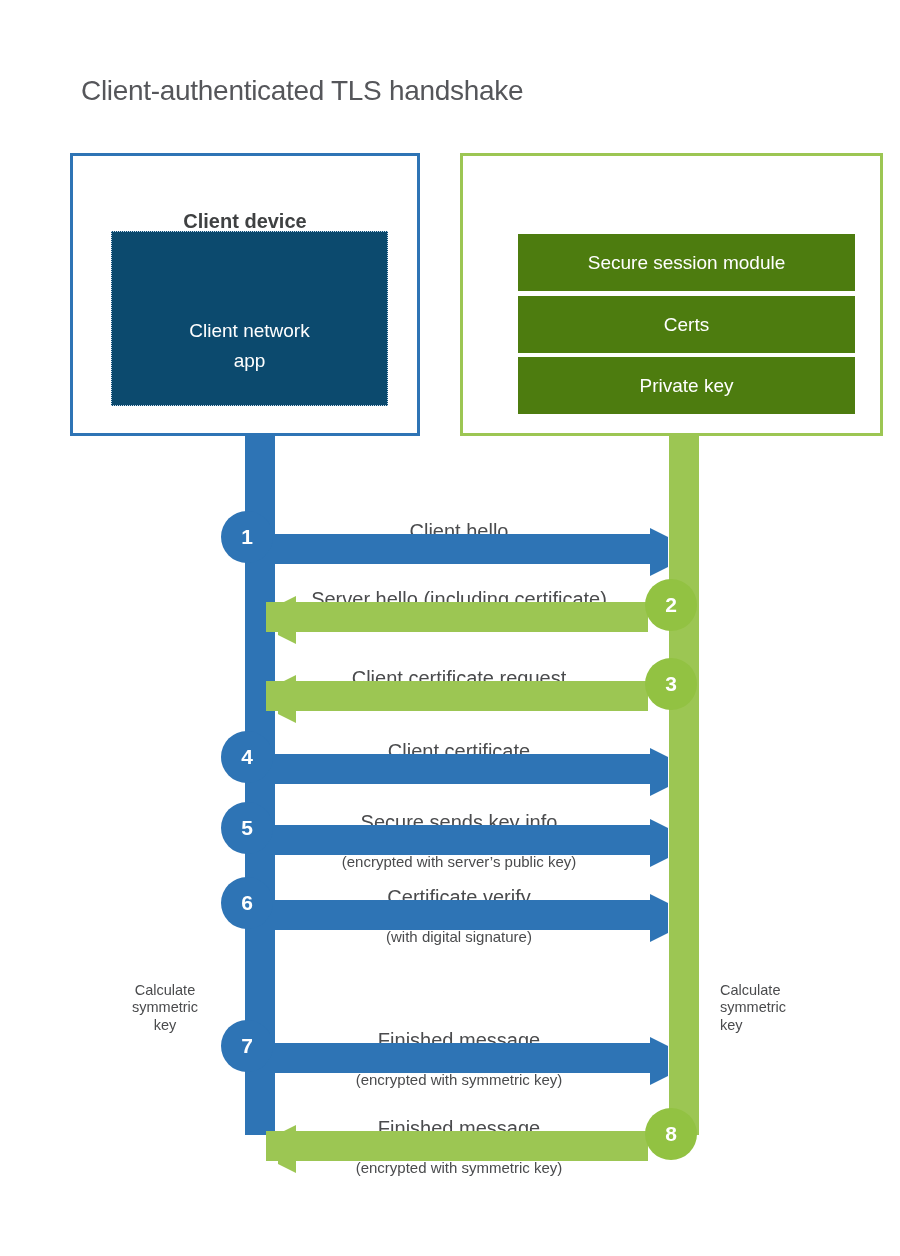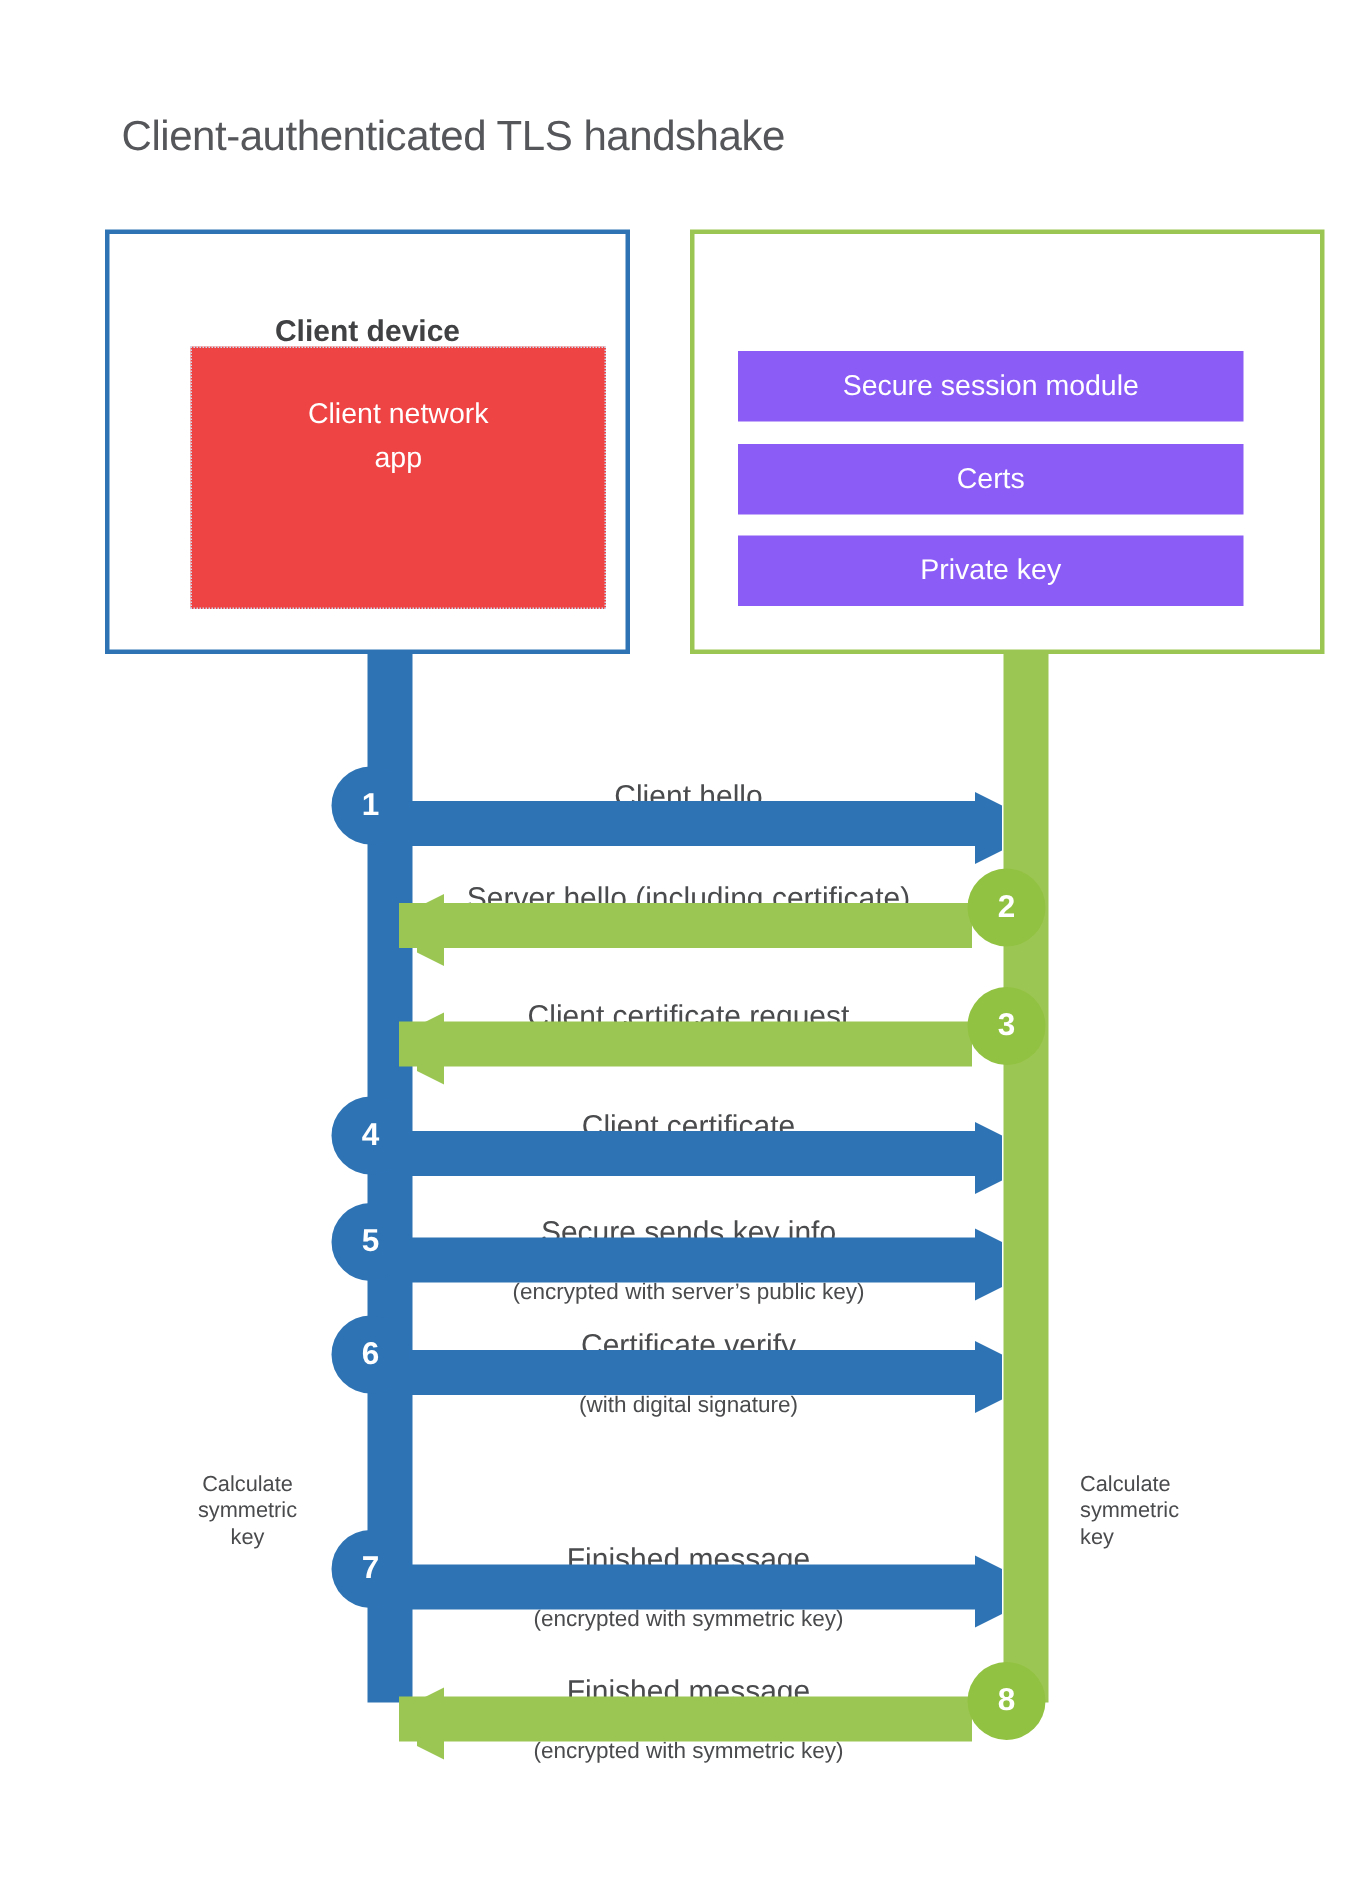--- a/index.html
+++ b/index.html
@@ -40,41 +40,40 @@
     font-size: 20px;
     font-weight: 700;
     color: #3f4142;
   }
   .client-app {
     position: absolute;
     left: 38px;
     top: 75px;
     width: 277px;
     height: 175px;
-    background: #ef4444;
+    background: #0c4a6e;
     border: 1px dotted #c9def2;
     display: flex;
-    align-items: flex-start;
+    align-items: flex-end;
     justify-content: center;
     text-align: center;
-    margin-left: 16px;
   }
   .client-app span {
     color: #ffffff;
     font-size: 19px;
     line-height: 1.55;
     display: inline-block;
     max-width: 170px;
   }
   .server-module {
     position: absolute;
-    left: 29px;
+    left: 55px;
     width: 337px;
-    height: 47px;
-    background: #8b5cf6;
+    height: 57px;
+    background: #4d7c0f;
     display: flex;
     align-items: center;
     justify-content: center;
     color: #ffffff;
     font-size: 19px;
   }
   .module-0 { top: 78px; }
   .module-1 { top: 140px; }
   .module-2 { top: 201px; }
   

